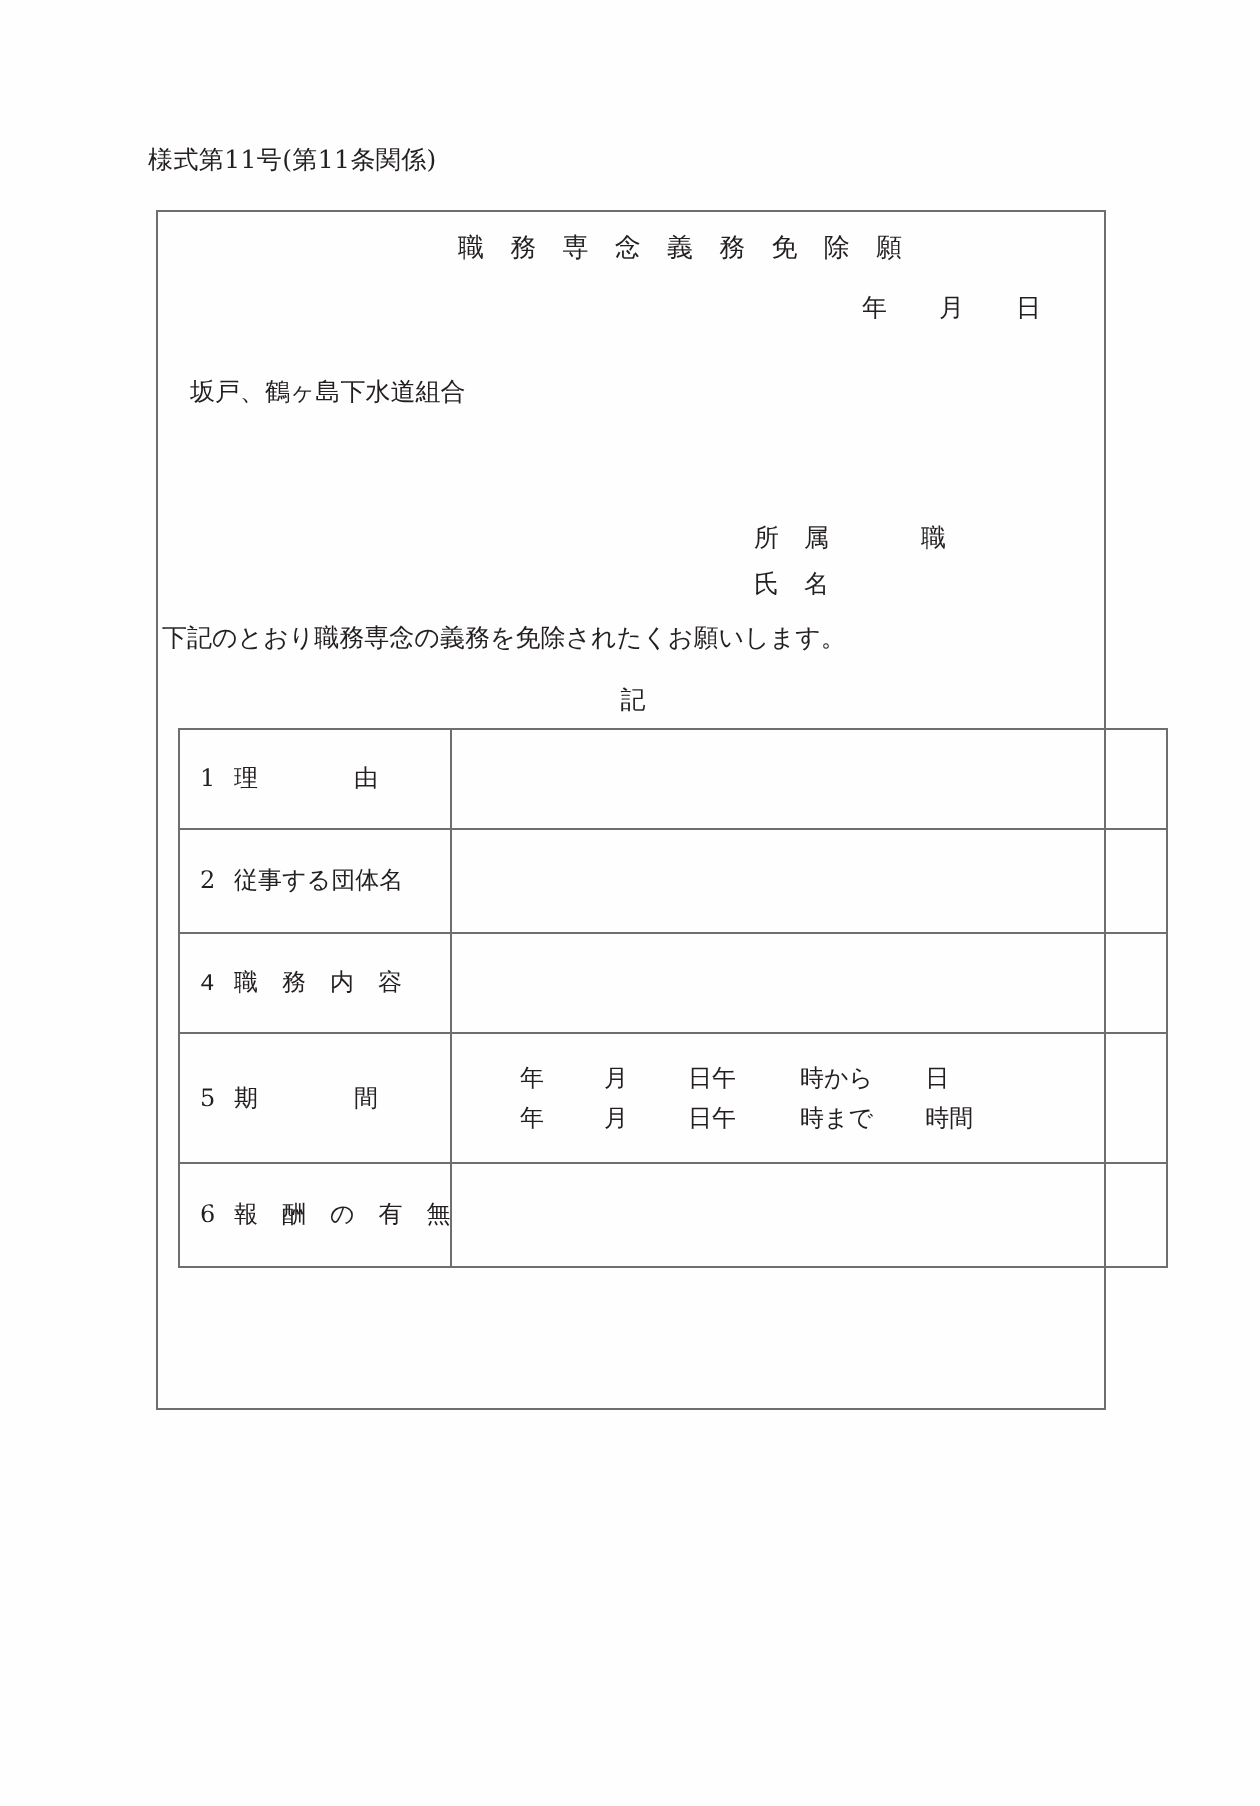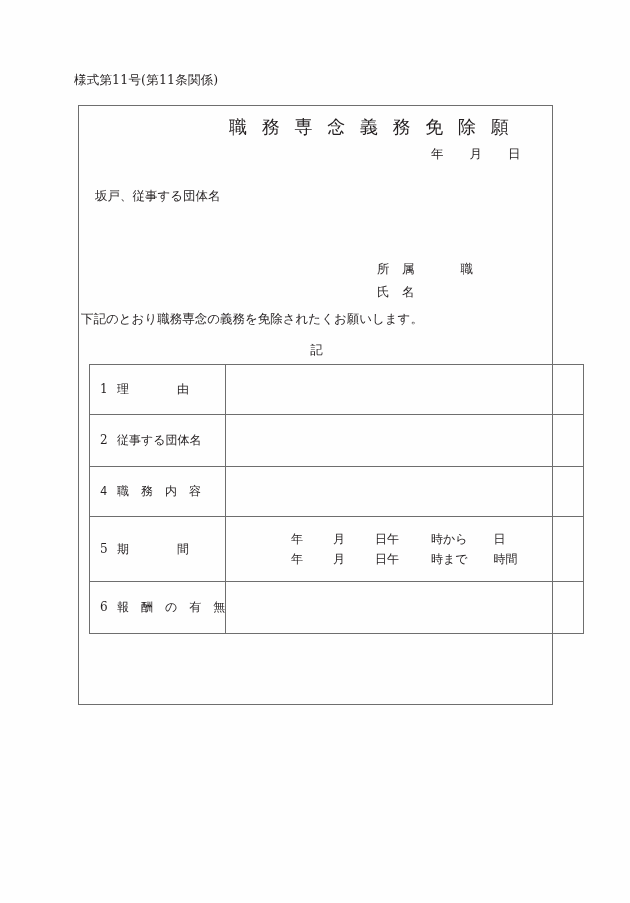--- a/index.html
+++ b/index.html
@@ -43,21 +43,21 @@
     border: 1.2px solid #6e6e6e;
     box-sizing: border-box;
     background: transparent;
   }
 
   
   .doc-title {
     position: absolute;
     left: 150px;
     top: 9px;
-    font-size: 18px;
+    font-size: 13px;
     letter-spacing: 4.5px;
     white-space: nowrap;
   }
 
   .date-line {
     position: absolute;
     left: 352px;
     top: 40px;
     font-size: 12.5px;
     white-space: nowrap;
@@ -146,21 +146,20 @@
   .row-h6 { height: 52px; }
 
   
   .lbl-num { display: inline-block; width: 17px; }
   .lbl-txt-plain { display: inline-block; }
 
   .period-line {
     font-size: 12px;
     white-space: nowrap;
     line-height: 20px;
-    margin-left: 31px;
   }
   .period-line .s1 { display: inline-block; width: 30px; }
   .period-line .s2 { display: inline-block; width: 30px; }
   .period-line .s3 { display: inline-block; width: 32px; }
   .period-line .s4 { display: inline-block; width: 26px; }
 </style>
 </head>
 <body>
 
 <div class="page">
@@ -168,21 +167,21 @@
   <div class="form-number">様式第11号(第11条関係)</div>
 
   <div class="form-box">
 
     <div class="doc-title">職 務 専 念 義 務 免 除 願</div>
 
     <div class="date-line">
       <span>年</span><span class="sp"></span><span>月</span><span class="sp"></span><span>日</span>
     </div>
 
-    <div class="addressee-org">坂戸、従事する団体名</div>
+    <div class="addressee-org">坂戸、鶴ヶ島下水道組合</div>
 
 
     <div class="applicant-affil">
       <span>所　属</span><span class="gap"></span><span>職</span>
     </div>
 
     <div class="applicant-name">氏　名</div>
 
     <div class="statement">下記のとおり職務専念の義務を免除されたくお願いします。</div>
 

